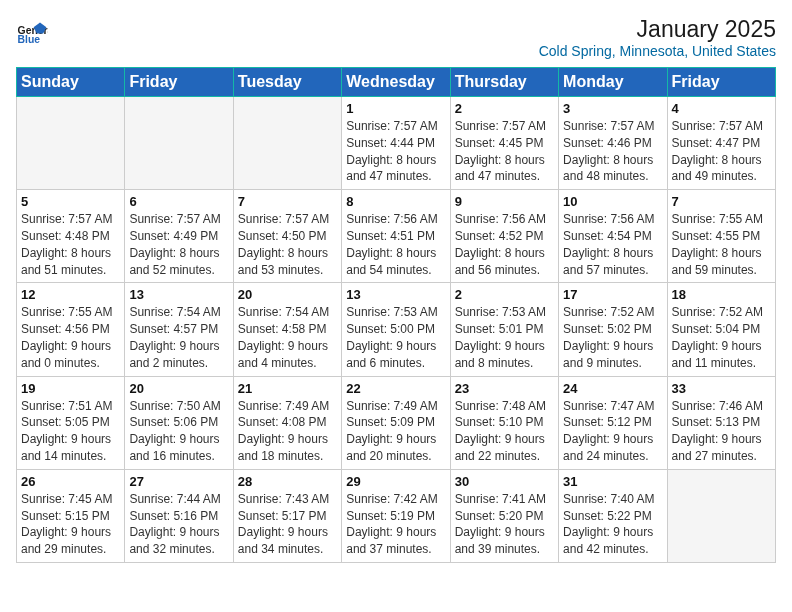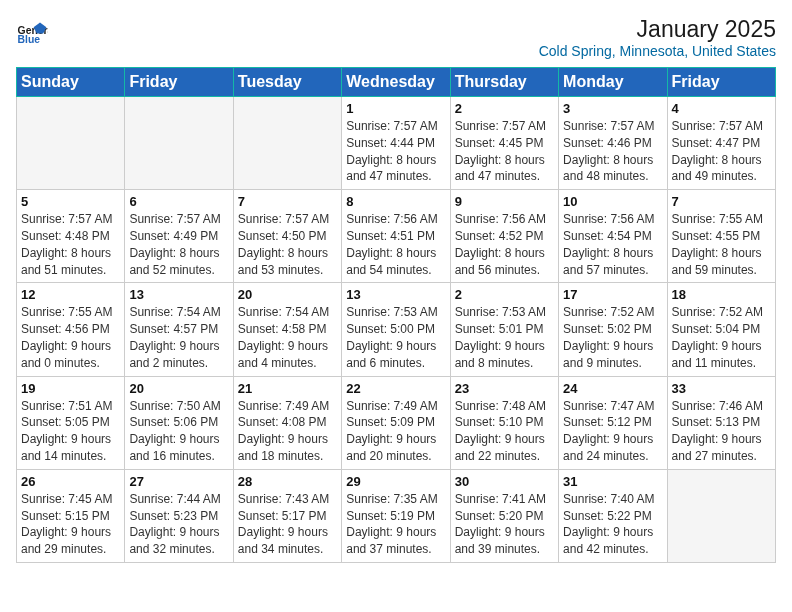--- a/index.html
+++ b/index.html
@@ -271,32 +271,32 @@
       <tr>
         <td>
           <span class="day-num">26</span>
           <div class="day-info">Sunrise: 7:45 AM
 Sunset: 5:15 PM
 Daylight: 9 hours and 29 minutes.</div>
         </td>
         <td>
           <span class="day-num">27</span>
           <div class="day-info">Sunrise: 7:44 AM
-Sunset: 5:23 PM
+Sunset: 5:16 PM
 Daylight: 9 hours and 32 minutes.</div>
         </td>
         <td>
           <span class="day-num">28</span>
           <div class="day-info">Sunrise: 7:43 AM
 Sunset: 5:17 PM
 Daylight: 9 hours and 34 minutes.</div>
         </td>
         <td>
           <span class="day-num">29</span>
-          <div class="day-info">Sunrise: 7:35 AM
+          <div class="day-info">Sunrise: 7:42 AM
 Sunset: 5:19 PM
 Daylight: 9 hours and 37 minutes.</div>
         </td>
         <td>
           <span class="day-num">30</span>
           <div class="day-info">Sunrise: 7:41 AM
 Sunset: 5:20 PM
 Daylight: 9 hours and 39 minutes.</div>
         </td>
         <td>

